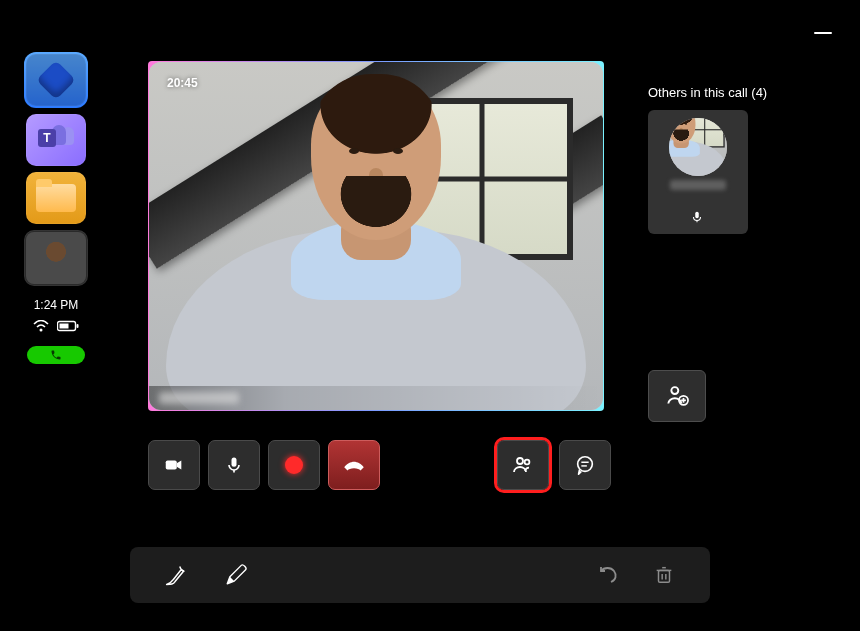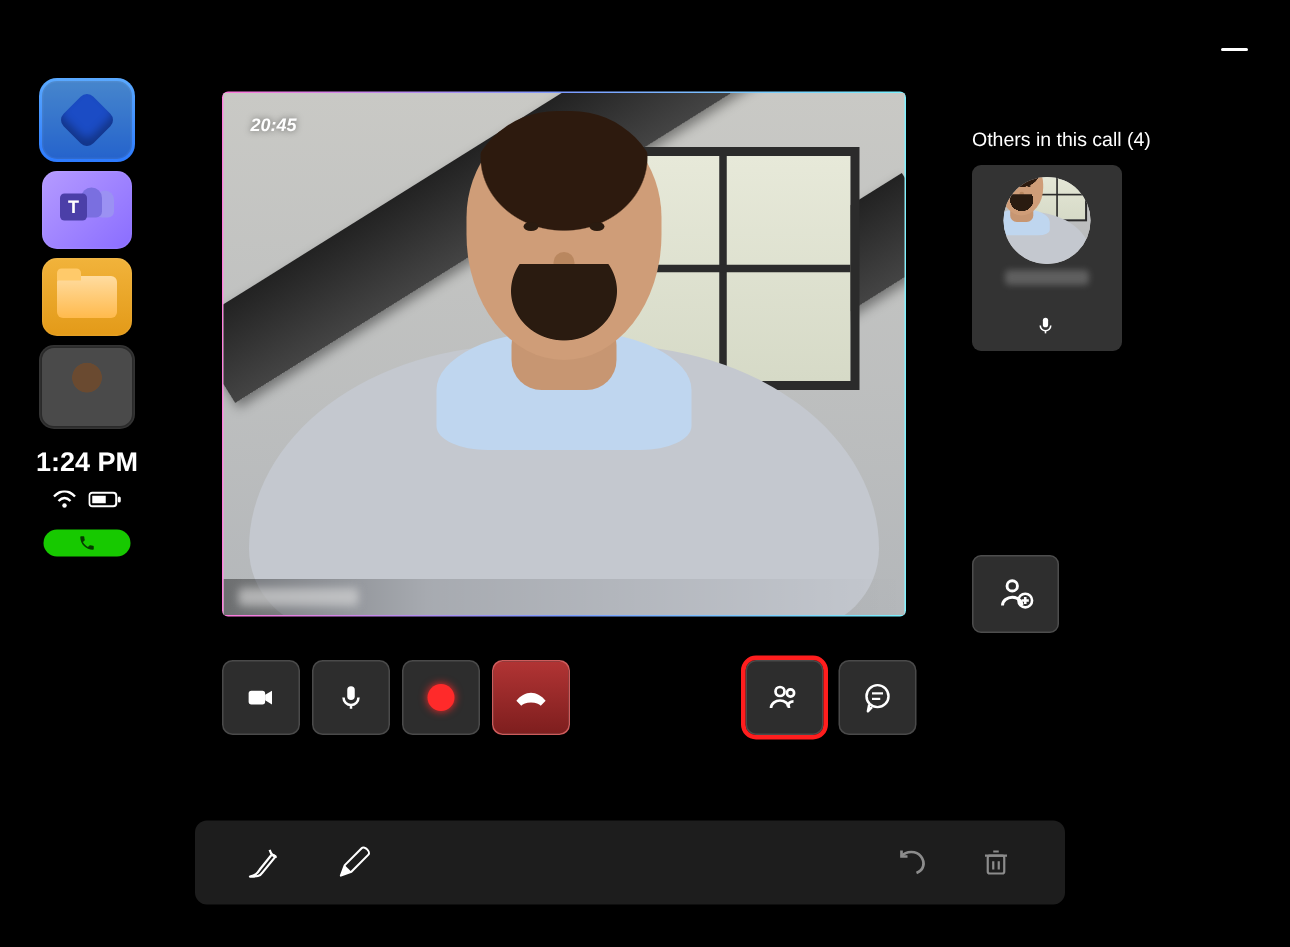--- a/index.html
+++ b/index.html
@@ -22,30 +22,30 @@
      radial-gradient(circle at 56% 40%,#fff 0 6%,transparent 7%),
      #4a4a4a;background-blend-mode:normal;}
   .diamond{width:28px;height:28px;transform:rotate(45deg);background:#1b4cc5;border-radius:6px;box-shadow:inset -4px -4px 6px rgba(0,0,0,.3);}
   .teams-glyph{position:relative;width:40px;height:30px;}
   .teams-glyph .sq{position:absolute;left:2px;top:4px;width:18px;height:18px;background:#4b3fa8;border-radius:3px;color:#fff;font-weight:700;font-size:12px;display:flex;align-items:center;justify-content:center;}
   .teams-glyph .p1{position:absolute;left:16px;top:0;width:14px;height:20px;background:#7a6fe0;border-radius:7px 7px 4px 4px;}
   .teams-glyph .p2{position:absolute;left:26px;top:2px;width:12px;height:18px;background:#9b91f3;border-radius:6px 6px 4px 4px;}
   .folder-glyph{width:40px;height:28px;background:linear-gradient(#ffdca0,#ffba4d);border-radius:4px;position:relative;}
   .folder-glyph:before{content:"";position:absolute;left:0;top:-5px;width:16px;height:8px;background:#ffca6a;border-radius:3px 3px 0 0;}
 
-  .rail-time{margin-top:6px;color:#fff;font-size:18px;font-weight:700;}
+  .rail-time{margin-top:6px;color:#fff;font-size:12px;font-weight:400;}
   .rail-status{display:flex;gap:8px;align-items:center;margin-top:2px;}
   .rail-status svg{display:block;}
   .phone-pill{margin-top:8px;width:58px;height:18px;background:#17c900;border-radius:9px;display:flex;align-items:center;justify-content:center;}
   .phone-pill svg{display:block;}
 
   
   .video-wrap{position:absolute;left:148px;top:61px;width:456px;height:350px;border-radius:4px;overflow:hidden;
     background:linear-gradient(90deg,#ff7bdc,#7b9bff,#7bf2ff);padding:1px;box-sizing:border-box;}
-  .video{width:100%;height:100%;border-radius:1px;background:#cfd3d6;position:relative;overflow:hidden;font-style:italic;}
+  .video{width:100%;height:100%;border-radius:12px;background:#cfd3d6;position:relative;overflow:hidden;}
   
   .scene{position:absolute;inset:0;
     background:
       linear-gradient(#c9c9c5,#b4b7ba);}
   .beam{position:absolute;width:420px;height:60px;background:linear-gradient(#222,#444);transform:rotate(-32deg);box-shadow:0 4px 8px rgba(0,0,0,.4);} 
   .beam.b1{left:-40px;top:40px;}
   .beam.b2{left:80px;top:160px;}
   .window{position:absolute;right:30px;top:36px;width:170px;height:150px;border:6px solid #2b2b2b;background:linear-gradient(#e7e9d9,#d6dac7);} 
   .window:before,.window:after{content:"";position:absolute;background:#2b2b2b;}
   .window:before{left:50%;top:0;width:5px;height:100%;transform:translateX(-50%);} 

